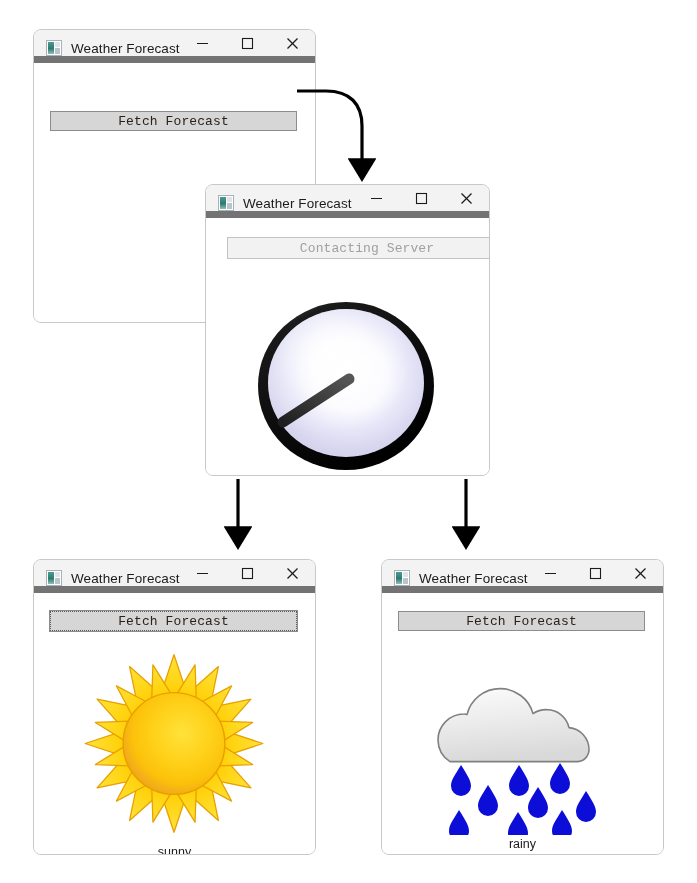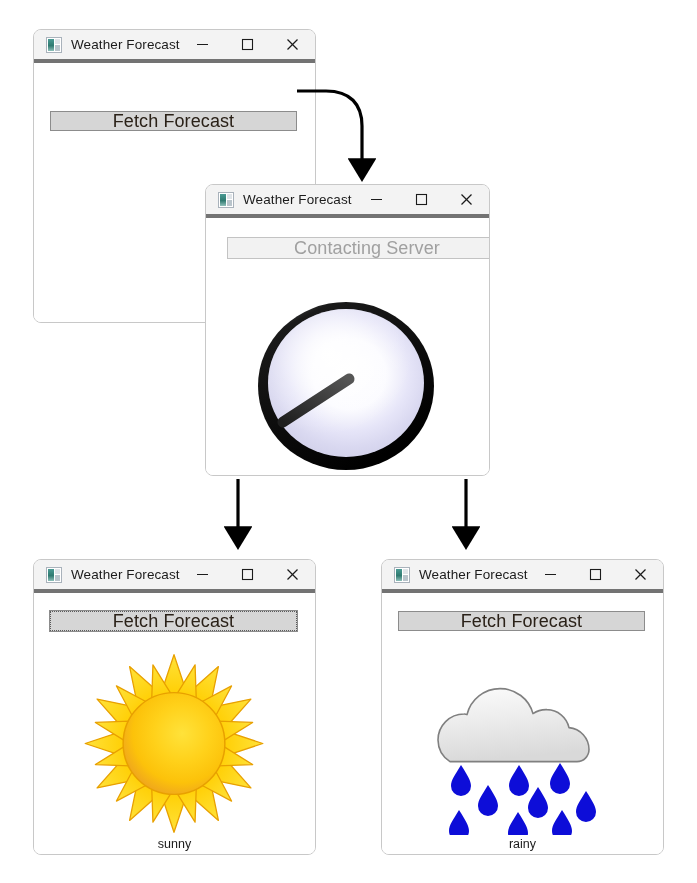--- a/index.html
+++ b/index.html
@@ -20,23 +20,23 @@
     position: absolute;
     background: #ffffff;
     border: 1px solid #c8c8c8;
     border-radius: 8px;
     box-sizing: border-box;
     overflow: hidden;
   }
   .titlebar {
     height: 33px;
     background: #f3f3f3;
-    border-bottom: 4px solid #737373;
+    border-bottom: 7px solid #737373;
     display: flex;
-    align-items: center;
+    align-items: flex-end;
     box-sizing: border-box;
   }
   .app-icon {
     width: 16px;
     height: 16px;
     margin-left: 12px;
     margin-right: 9px;
     flex: 0 0 auto;
     position: relative;
     background: #ffffff;
@@ -90,23 +90,24 @@
 
   
   .swing-button {
     position: absolute;
     background: #d6d6d6;
     border: 1px solid #8c8c8c;
     box-sizing: border-box;
     display: flex;
     align-items: center;
     justify-content: center;
-    font-size: 18px;
+    font-size: 13px;
     color: #2a2118;
     letter-spacing: .1px;
+    font-family: Liberation Mono, monospace;
   }
   .swing-button.focused {
     border: 1px dotted #5a5a5a;
     outline: 1px solid #8c8c8c;
     outline-offset: 0px;
   }
   .swing-button.disabled {
     background: #f2f2f2;
     border: 1px solid #c3c3c3;
     color: #a0a0a0;
@@ -353,21 +354,21 @@
               <polygon points="0,-88 11,-52 -11,-52"></polygon>
             </g>
           <g transform="rotate(345)">
               <polygon points="0,-88 11,-52 -11,-52"></polygon>
             </g>
         </g>
         <circle cx="100" cy="100" r="55" fill="url(#sunCore)" stroke="#e8a000" stroke-width="1.6"></circle>
       </svg>
     </div>
 
-    <div class="status-label" style="top:244px;">sunny</div>
+    <div class="status-label" style="top:252px;">sunny</div>
   </div>
 </div>
 
 <div class="window" id="win-rainy">
   <div class="titlebar">
     <div class="app-icon">
       <span class="blk-left"></span>
         <span class="blk-topright"></span>
         <span class="blk-botright"></span>
     </div>

